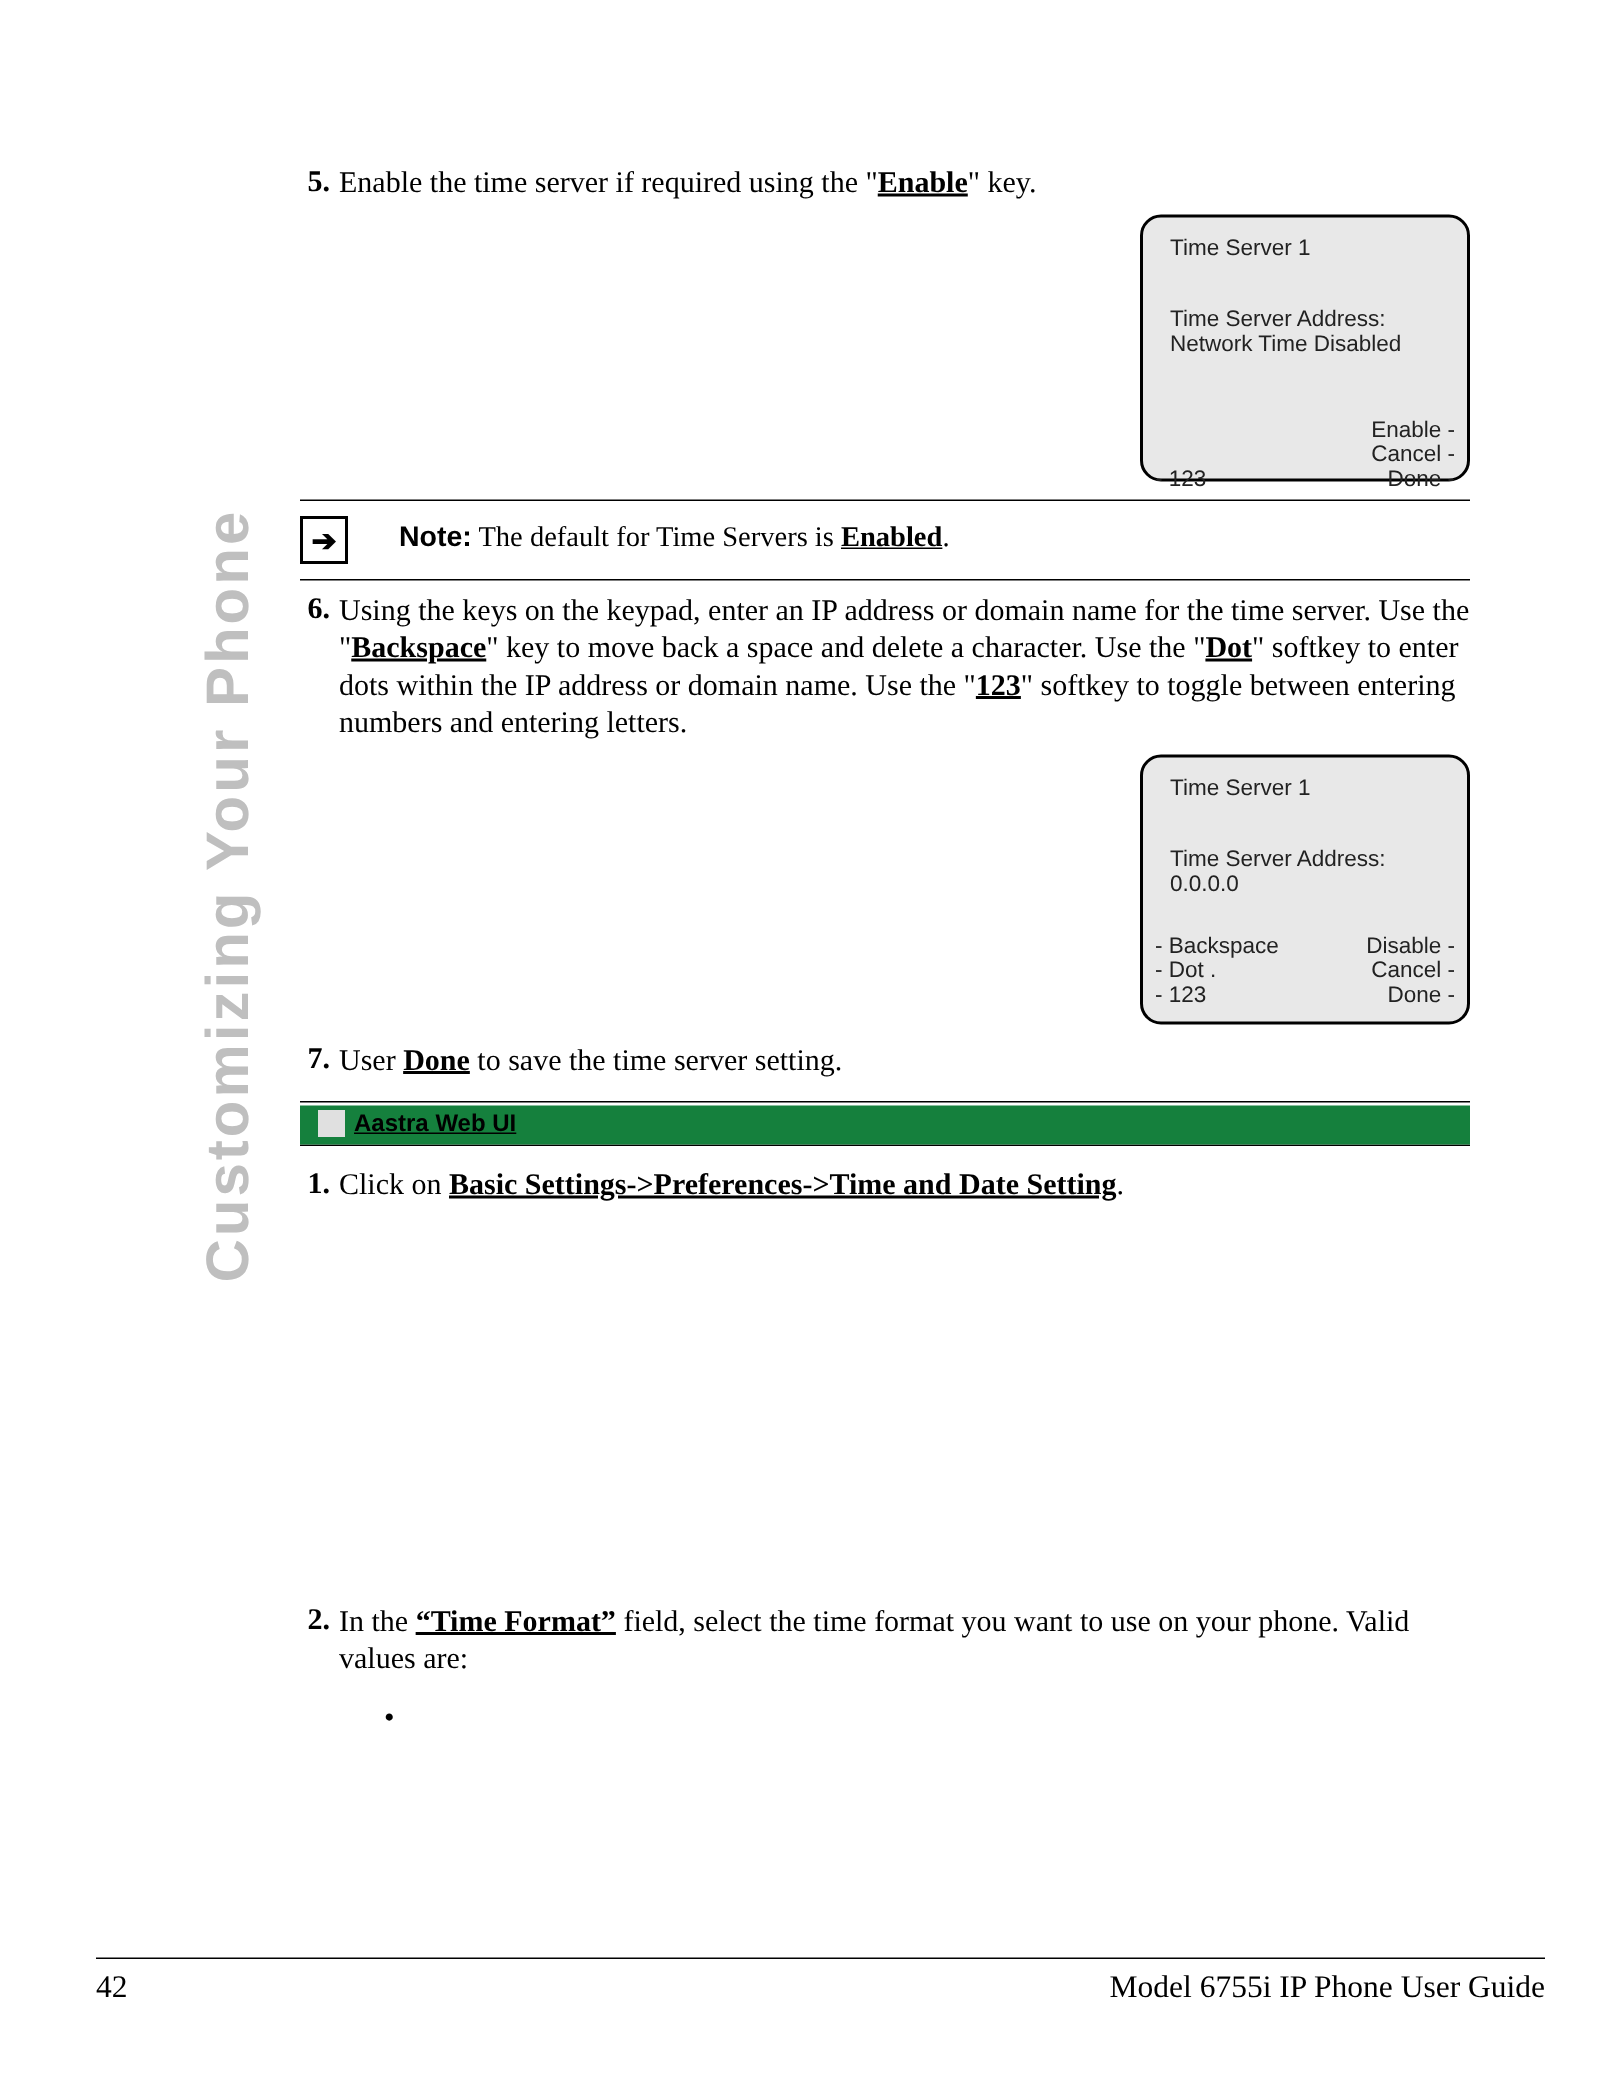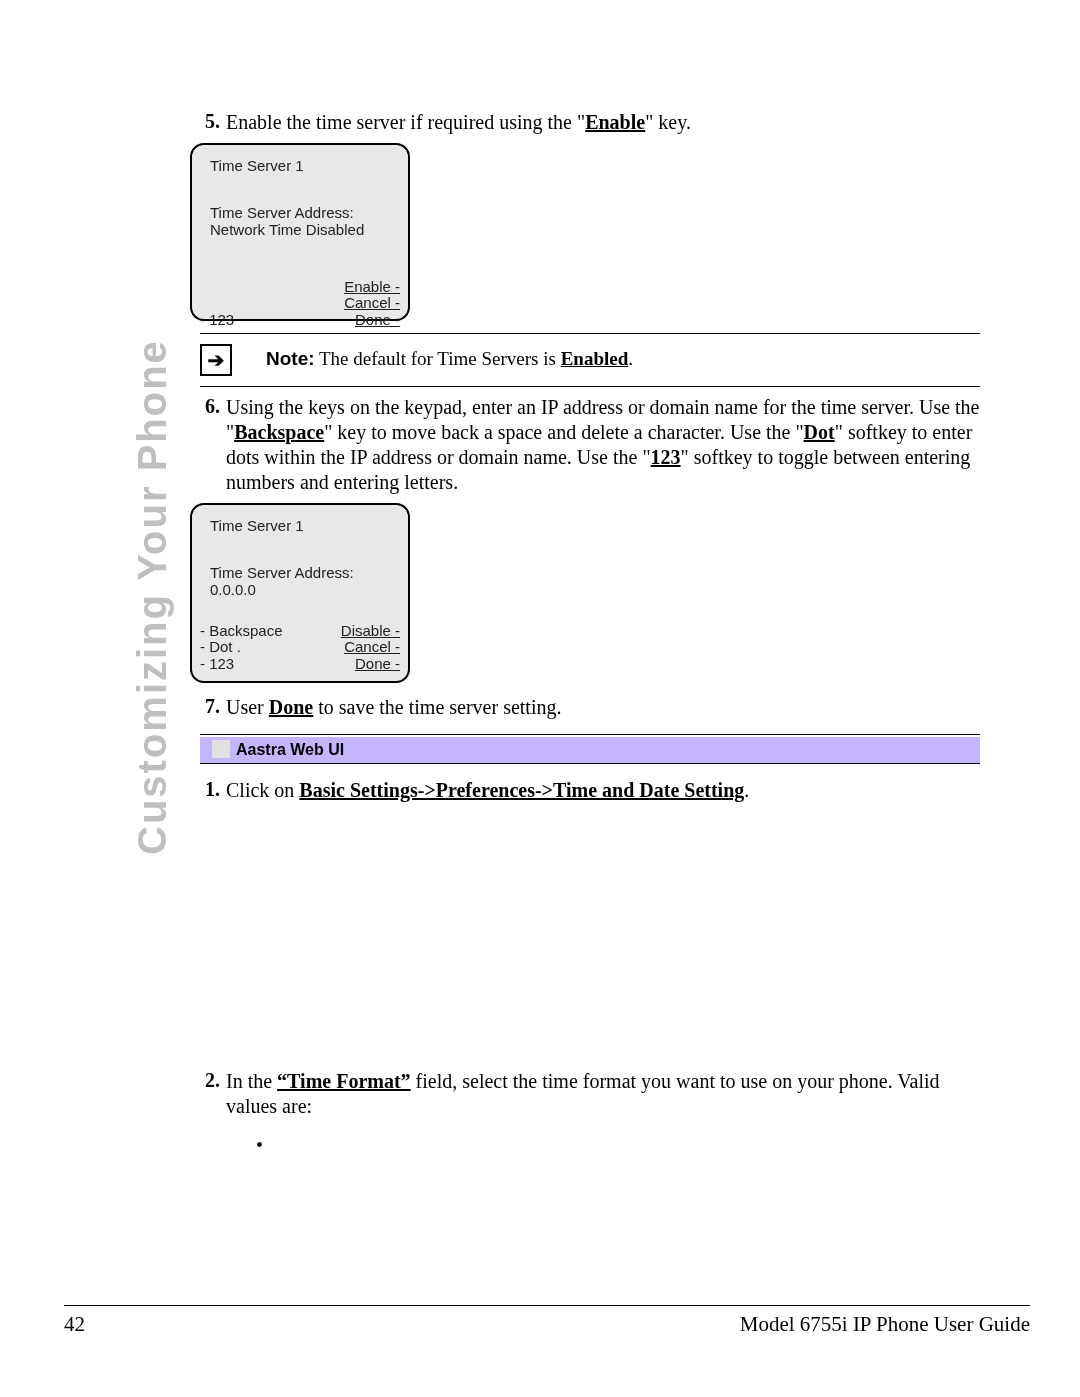--- a/index.html
+++ b/index.html
@@ -56,21 +56,21 @@
   .list-body {
     flex: 1;
     font-size: 20px;
     line-height: 1.25;
   }
   .bold { font-weight: bold; text-decoration: underline; }
 
   
   .screen-wrap {
     display: flex;
-    justify-content: flex-start;
+    justify-content: flex-end;
     margin: 8px 0 12px 0;
   }
   .screen {
     width: 220px;
     background: #e8e8e8;
     border: 2px solid #000;
     border-radius: 14px;
     font-family: Arial, Helvetica, sans-serif;
     font-size: 15px;
     color: #222;
@@ -80,21 +80,21 @@
   }
   .screen .s-title { margin-left: 10px; margin-top: 2px; margin-bottom: 30px; }
   .screen .s-mid { margin-left: 10px; margin-bottom: 40px; line-height: 1.15; }
   .screen .s-bottom {
     display: flex;
     justify-content: space-between;
     align-items: flex-end;
     line-height: 1.1;
   }
   .screen .s-left { text-align: left; }
-  .screen .s-right { text-align: right; text-decoration: underline; }
+  .screen .s-right { text-align: right; }
 
   .hr { border: none; border-top: 1px solid #000; margin: 6px 0 6px 10px; }
 
   .note-row {
     display: flex;
     align-items: flex-start;
     margin: 10px 0 10px 10px;
   }
   .note-icon {
     width: 28px;
@@ -108,23 +108,24 @@
     font-family: Arial, sans-serif;
     font-weight: bold;
     flex-shrink: 0;
   }
   .note-text { font-size: 19px; padding-top: 4px; }
   .note-label { font-family: Arial, Helvetica, sans-serif; font-weight: bold; margin-top: 32px; }
 
   .section-bar-wrap { margin: 14px 0 12px 10px; }
   .section-bar-wrap .bar-line { border-top: 1px solid #000; height: 2px; }
   .section-bar {
-    background: #c4b5fd;
+    background: #15803d;
     padding: 4px 0 4px 36px;
     position: relative;
+    text-decoration: underline;
   }
   .section-bar::before {
     content: "";
     position: absolute;
     left: 12px; top: 3px;
     width: 18px; height: 18px;
     background: #e0e0e0;
   }
   .section-bar .sb-text {
     font-family: Arial, Helvetica, sans-serif;

